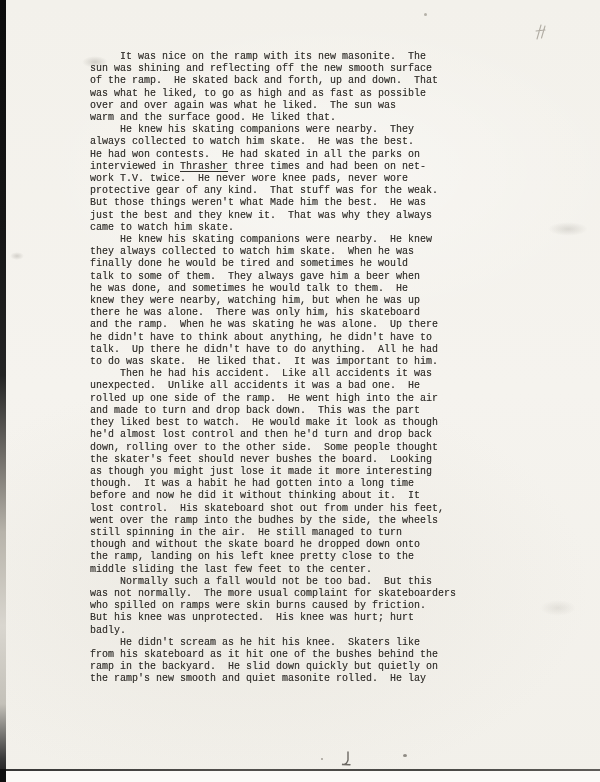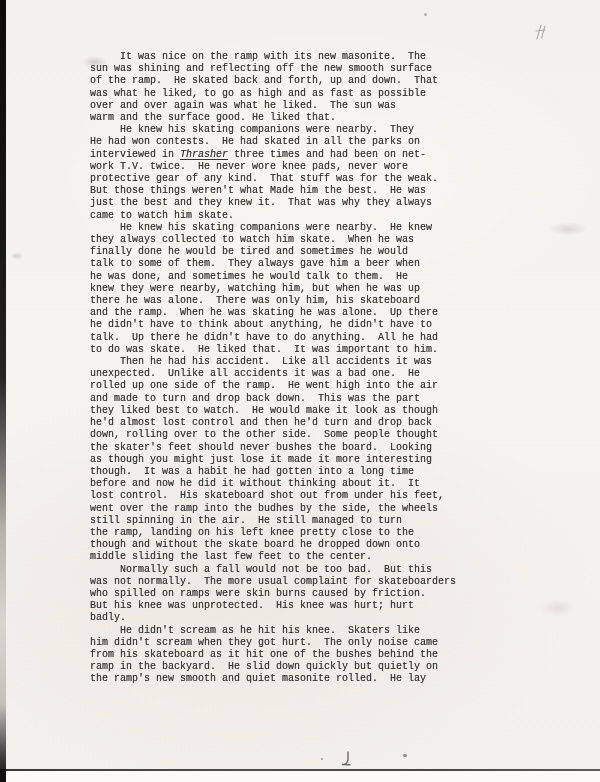--- a/index.html
+++ b/index.html
@@ -58,21 +58,21 @@
     left: 90px;
     top: 51px;
     width: 470px;
     font-size: 10px;
     line-height: 12.2px;
     color: var(--ink, #34322e);
     text-shadow: 0 0 0.6px rgba(52,50,46,0.55);
     letter-spacing: 0;
   }
   .line { white-space: pre; }
-  .u { text-decoration: underline; text-underline-offset: 1.5px; font-style: italic; }
+  .u { text-decoration: underline; text-underline-offset: 1.5px; }
   
   .pencil {
     position: absolute;
     left: 533px; top: 22px;
     opacity: 0.75;
   }
   
   .stray-1 {
     position: absolute; left: 341px; top: 751px;
     opacity: 0.85;
@@ -125,20 +125,21 @@
       <div>
         <div class="line">     It was nice on the ramp with its new masonite.  The</div>
         <div class="line">sun was shining and reflecting off the new smooth surface</div>
         <div class="line">of the ramp.  He skated back and forth, up and down.  That</div>
         <div class="line">was what he liked, to go as high and as fast as possible</div>
         <div class="line">over and over again was what he liked.  The sun was</div>
         <div class="line">warm and the surface good. He liked that.</div>
       </div>
       <div>
         <div class="line">     He knew his skating companions were nearby.  They</div>
+        <div class="line">always collected to watch him skate.  He was the best.</div>
         <div class="line">He had won contests.  He had skated in all the parks on</div>
         <div class="line">interviewed in <span class="u">Thrasher</span> three times and had been on net-</div>
         <div class="line">work T.V. twice.  He never wore knee pads, never wore</div>
         <div class="line">protective gear of any kind.  That stuff was for the weak.</div>
         <div class="line">But those things weren't what Made him the best.  He was</div>
         <div class="line">just the best and they knew it.  That was why they always</div>
         <div class="line">came to watch him skate.</div>
       </div>
       <div>
         <div class="line">     He knew his skating companions were nearby.  He knew</div>
@@ -161,34 +162,33 @@
         <div class="line">they liked best to watch.  He would make it look as though</div>
         <div class="line">he'd almost lost control and then he'd turn and drop back</div>
         <div class="line">down, rolling over to the other side.  Some people thought</div>
         <div class="line">the skater's feet should never bushes the board.  Looking</div>
         <div class="line">as though you might just lose it made it more interesting</div>
         <div class="line">though.  It was a habit he had gotten into a long time</div>
         <div class="line">before and now he did it without thinking about it.  It</div>
         <div class="line">lost control.  His skateboard shot out from under his feet,</div>
         <div class="line">went over the ramp into the budhes by the side, the wheels</div>
         <div class="line">still spinning in the air.  He still managed to turn</div>
+        <div class="line">though and without the skate board he dropped down onto</div>
         <div class="line">the ramp, landing on his left knee pretty close to the</div>
-        <div class="line">though and without the skate board he dropped down onto</div>
         <div class="line">middle sliding the last few feet to the center.</div>
       </div>
       <div>
         <div class="line">     Normally such a fall would not be too bad.  But this</div>
         <div class="line">was not normally.  The more usual complaint for skateboarders</div>
         <div class="line">who spilled on ramps were skin burns caused by friction.</div>
         <div class="line">But his knee was unprotected.  His knee was hurt; hurt</div>
         <div class="line">badly.</div>
       </div>
       <div>
         <div class="line">     He didn't scream as he hit his knee.  Skaters like</div>
-        <div class="line">him didn't scream when they got hurt.  The only noise came</div>
         <div class="line">from his skateboard as it hit one of the bushes behind the</div>
         <div class="line">ramp in the backyard.  He slid down quickly but quietly on</div>
         <div class="line">the ramp's new smooth and quiet masonite rolled.  He lay</div>
       </div>
     </div>
 
   <div class="pencil">
     <svg width="14" height="20" viewBox="0 0 14 20">
       <path d="M4 17 L8 3 M8.5 16 L12 4 M3 9 L12 8" stroke="#9b968c" stroke-width="1.1" fill="none" stroke-linecap="round"></path>
     </svg>

